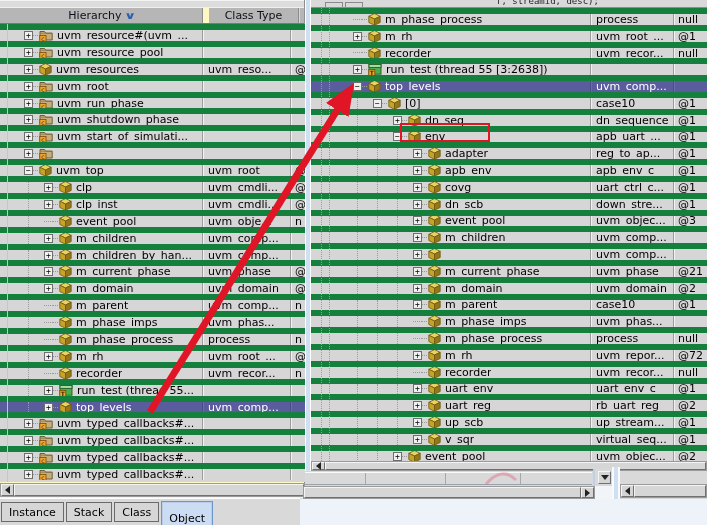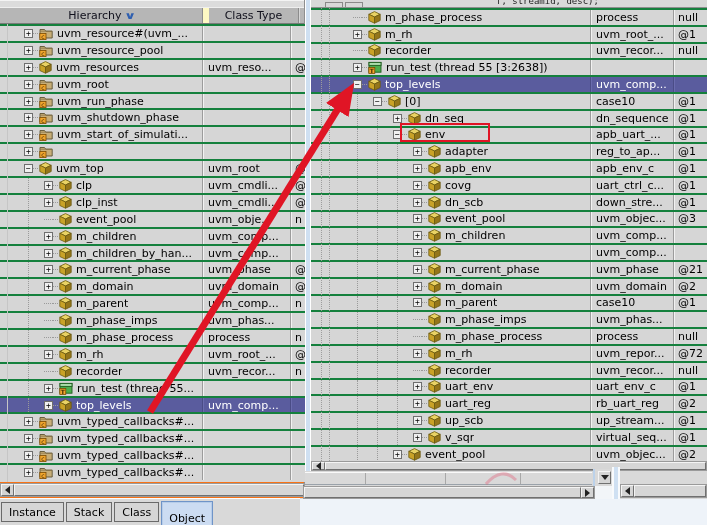--- a/index.html
+++ b/index.html
@@ -5,38 +5,38 @@
   html,body{margin:0;padding:0}
   body{
     width:707px;height:525px;position:relative;overflow:hidden;
     background:#d9d9d9;font-family:"DejaVu Sans","Liberation Sans",sans-serif;
     font-size:11px;color:#000;-webkit-font-smoothing:none;
   }
   *{box-sizing:border-box}
 
   
   .rows{position:absolute;overflow:hidden;background:#d6d6d6}
-  .row{display:flex;border-top:2px solid #15803d;background:#d6d6d6;align-items:flex-end}
+  .row{display:flex;border-top:6px solid #15803d;background:#d6d6d6;align-items:flex-end}
   .row.sel{background:#5a5c9e;color:#fff}
   .row.sel .cell{border-right-color:#4a4c86;border-left-color:#6a6cae}
   .cell{height:100%;overflow:hidden;white-space:nowrap;display:flex;align-items:center}
   .c-class{border-left:1px solid #f2f2f2;border-right:1px solid #9c9c9c;padding-left:4px}
   .c-name{border-right:1px solid #9c9c9c}
   .c-val{flex:1;border-left:1px solid #f2f2f2;padding-left:3px}
   .sp{flex:none;height:100%}
   .guide{flex:none;width:16px;margin-left:4px;height:100%;border-left:1px dotted #9a9a9a}
   .eb{flex:none;width:9px;height:9px;font:8px "DejaVu Sans Mono",monospace;line-height:7px;
       text-align:center;background:#f0f0f0;border:1px solid #6e6e6e;color:#000;align-self:center}
   .stub{flex:none;width:9px;height:0;border-top:1px dotted #9a9a9a;align-self:center}
   .dash{flex:none;width:5px;height:0;border-top:1px dotted #9a9a9a;align-self:center}
   .icn{flex:none;margin:0 4px 0 1px;display:flex;align-items:center}
   .lbl{white-space:nowrap;overflow:hidden}
 
   
-  #left-win{position:absolute;left:0;top:0;width:305px;height:498px;border-right:1px solid #8e8e8e;background:#f97316}
+  #left-win{position:absolute;left:0;top:0;width:305px;height:498px;border-right:1px solid #8e8e8e;background:#fef9c3}
   #left-top{position:absolute;left:0;top:0;width:100%;height:7px;background:#dcdcdc;border-top:1px solid #f4f4f4}
   #left-header{position:absolute;left:0;top:7px;width:100%;height:17px;background:#b6b6b6;
     border-top:1px solid #efefef;border-bottom:1px solid #7a7a7a;display:flex;color:#10101c}
   #left-header .hc{display:flex;align-items:center;justify-content:center;gap:4px;height:100%}
   .h-name{width:203px;border-right:1px solid #8c8c8c}
   .h-class{width:96px;border-left:6px solid #fef9c3;border-right:1px solid #8c8c8c}
   .h-val{flex:1;border-left:1px solid #d6d6d6}
   .chev{color:#2f5fb0;font-weight:bold;font-size:10px;transform:scaleX(1.5);display:inline-block}
   #left-rows{left:0;top:24px;width:305px;height:458px}
   #left-rows .row{height:16.9px}

